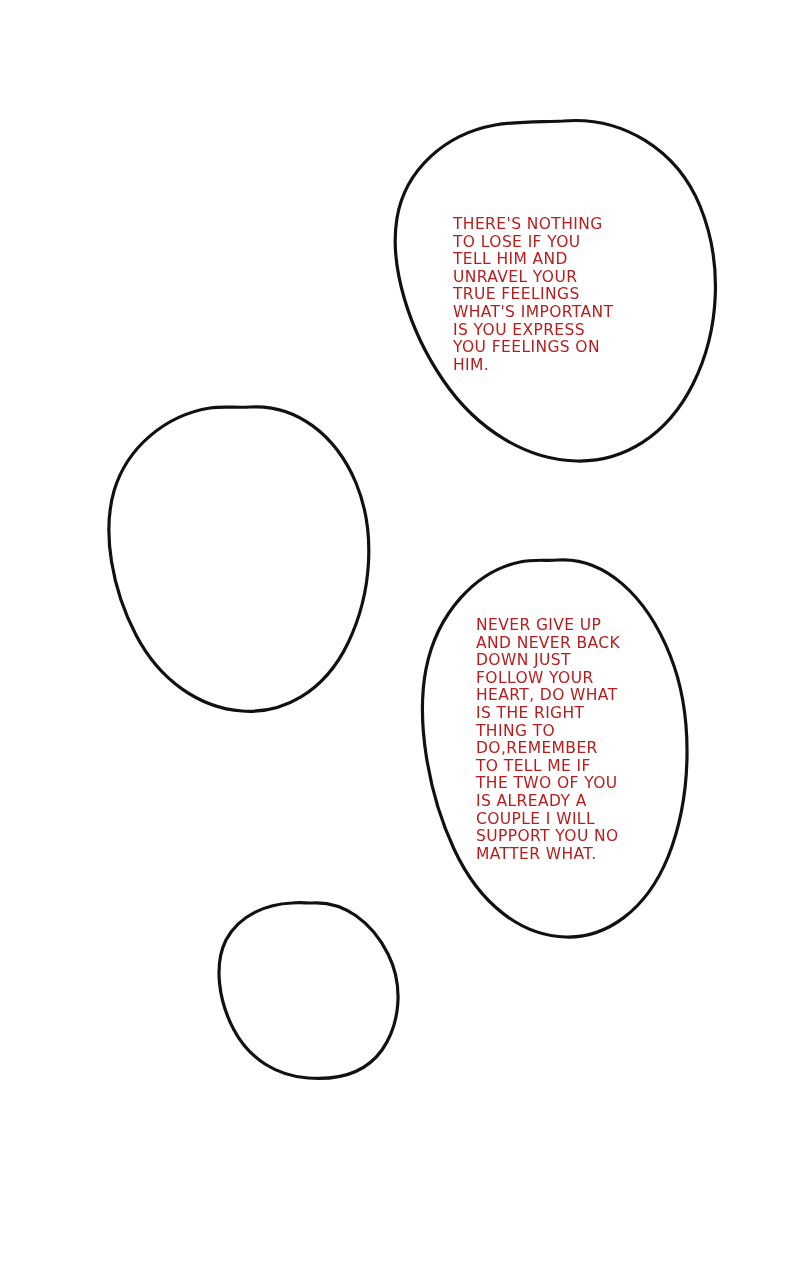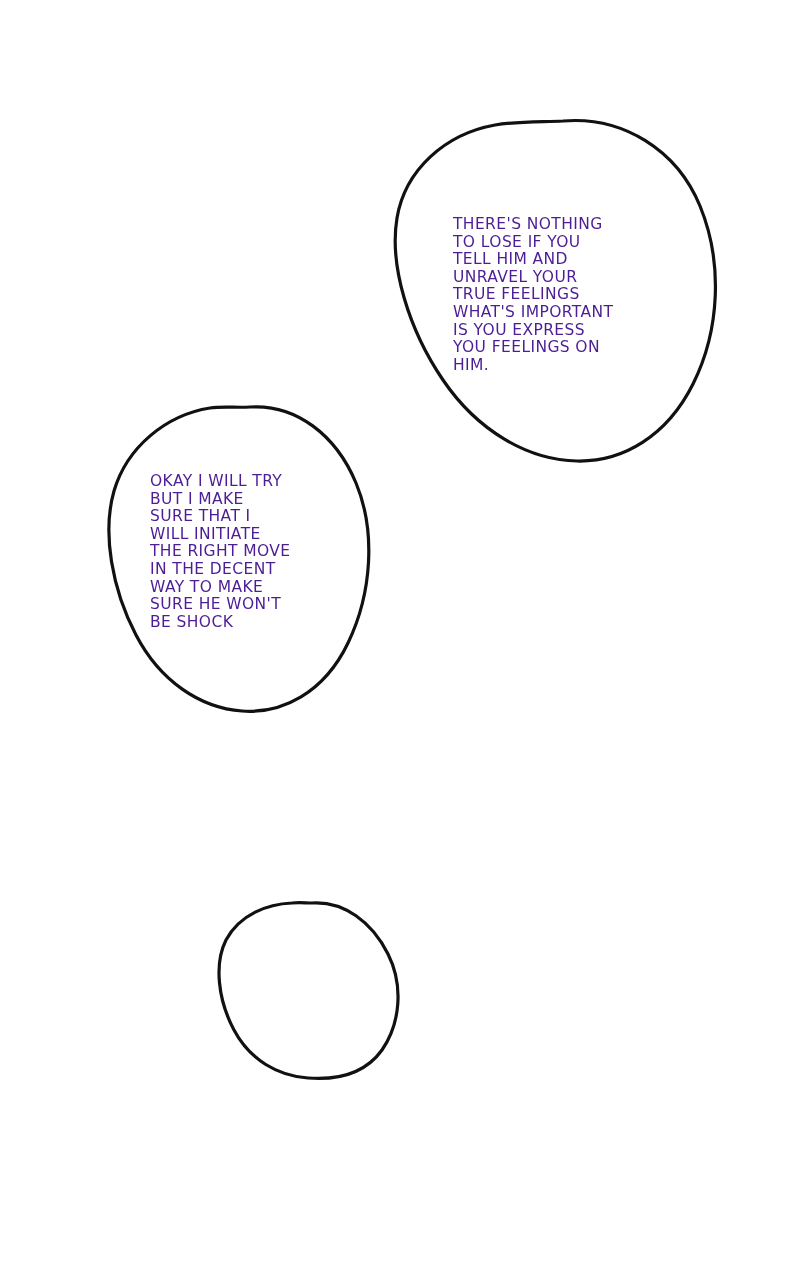--- a/index.html
+++ b/index.html
@@ -27,21 +27,21 @@
   }
   .bubble svg {
     position: absolute;
     left: 0;
     top: 0;
     overflow: visible;
   }
   .bubble .text {
     position: absolute;
     white-space: pre-line;
-    color: #4c1d95;
+    color: #b91c1c;
     font-family: "DejaVu Sans", sans-serif;
     font-size: 15.5px;
     line-height: 17.6px;
     letter-spacing: 0.4px;
     text-transform: uppercase;
   }
 </style>
 </head>
 <body>
 
@@ -73,31 +73,48 @@
     <svg width="275" height="312" viewBox="0 0 275 312">
       <path d="M150 4
                C 196 1 236 32 256 80
                C 276 128 272 190 248 240
                C 224 290 182 311 142 308
                C 100 305 60 278 36 232
                C 12 186 2 130 14 88
                C 27 44 66 12 110 5
                C 123 3 137 5 150 4 Z" fill="#ffffff" stroke="#111111" stroke-width="3.2" stroke-linejoin="round"></path>
     </svg>
-    <div class="text" style="left:50px; top:70px; width:200px;">Okay I will try
-but I make
-sure that I
-will initiate
-the right move
-in the decent
-way to make
-sure he won't
-be shock</div>
   </div>
 
+  <div class="bubble" style="left:408px; top:557px; width:288px; height:383px;">
+    <svg width="288" height="383" viewBox="0 0 288 383">
+      <path d="M150 3
+               C 196 0 238 38 262 98
+               C 286 158 284 240 260 300
+               C 238 354 198 381 158 380
+               C 114 379 72 348 46 292
+               C 20 236 8 164 18 112
+               C 29 56 68 14 112 5
+               C 125 2 138 4 150 3 Z" fill="#ffffff" stroke="#111111" stroke-width="3.2" stroke-linejoin="round"></path>
+    </svg>
+    <div class="text" style="left:68px; top:60px; width:200px;">Never give up
+and never back
+down just
+follow your
+heart, do what
+is the right
+thing to
+do,remember
+to tell me if
+the two of you
+is already a
+couple I will
+support you no
+matter what.</div>
+  </div>
 
   <div class="bubble" style="left:212px; top:900px; width:190px; height:180px;">
     <svg width="190" height="180" viewBox="0 0 190 180">
       <path d="M100 3
                C 132 1 160 22 176 54
                C 192 86 188 124 170 150
                C 152 175 122 180 96 178
                C 66 176 38 160 22 130
                C 6 100 2 64 14 40
                C 28 14 56 4 80 3

